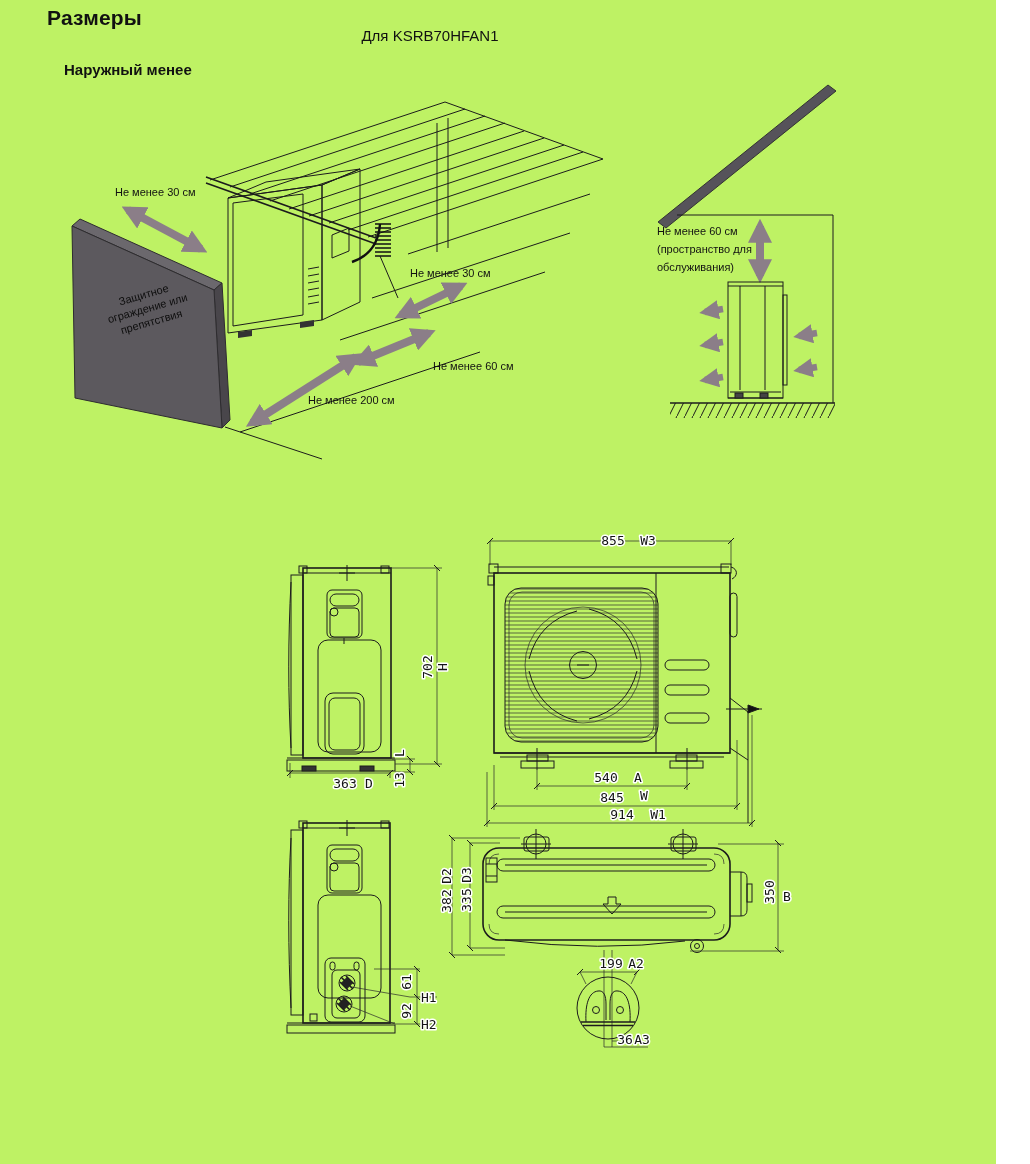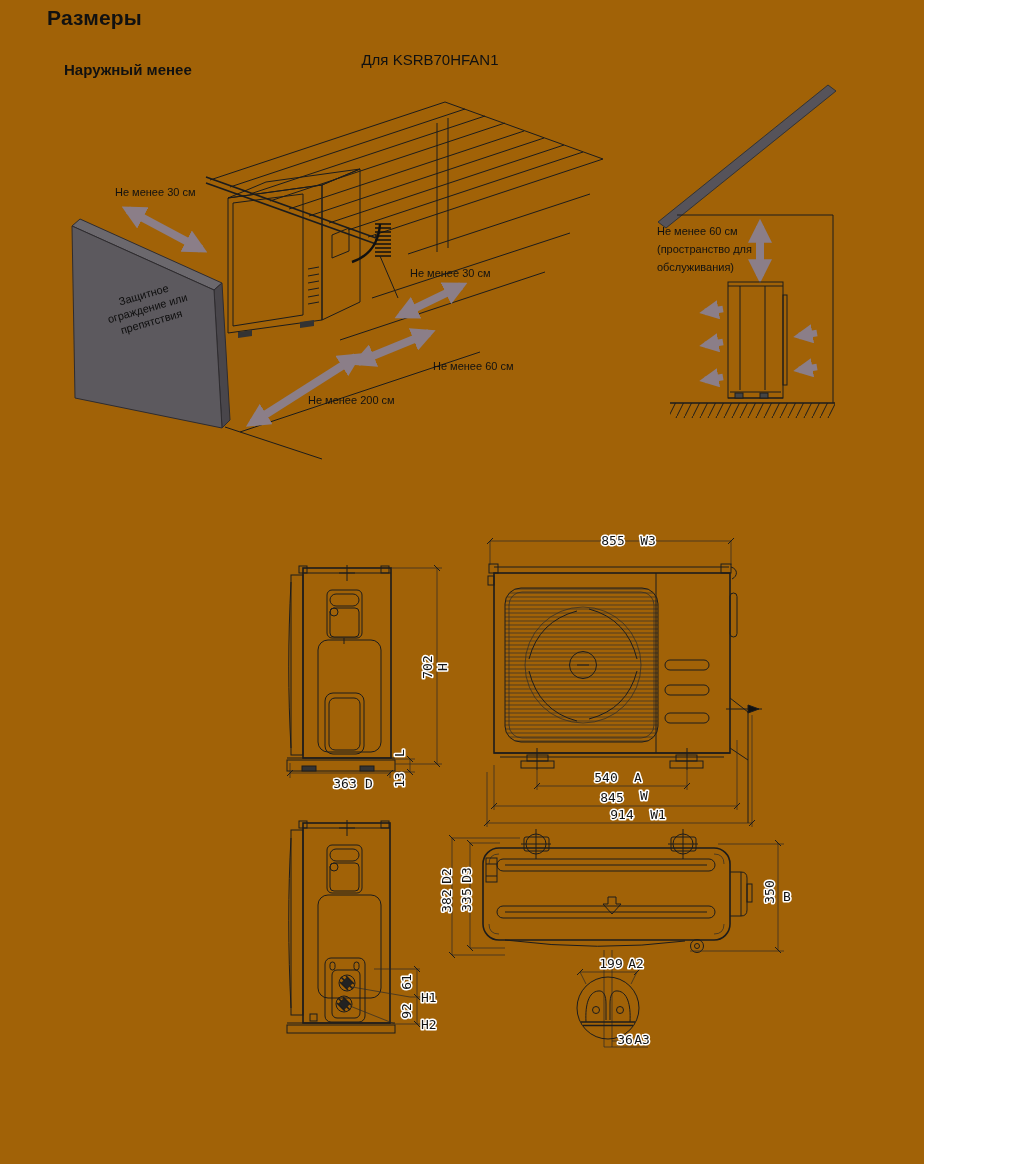--- a/index.html
+++ b/index.html
@@ -1,19 +1,19 @@
 <!DOCTYPE html>
 <html><head>
 <meta charset="utf-8">
 <style>
   html,body{margin:0;padding:0;background:#fff;}
-  .canvas{position:relative;width:924px;height:1164px;background:#a16207;overflow:hidden;
+  .canvas{position:relative;width:996px;height:1164px;background:#bef264;overflow:hidden;
           font-family:"Liberation Sans",sans-serif;color:#111;}
   .page-title{position:absolute;left:47px;top:6px;font-size:21px;font-weight:bold;letter-spacing:.2px;}
-  .model-line{position:absolute;left:0;top:27px;width:860px;text-align:center;font-size:15px;margin-top:24px;}
+  .model-line{position:absolute;left:0;top:27px;width:860px;text-align:center;font-size:15px;}
   .section-title{position:absolute;left:64px;top:61px;font-size:15px;font-weight:bold;}
   svg{position:absolute;overflow:visible;}
   .ln{stroke:#1c1c1c;stroke-width:1;fill:none;}
   .lnb{stroke:#1c1c1c;stroke-width:1.6;fill:none;}
   .thin{stroke:#2a2a2a;stroke-width:.7;fill:none;}
   .dim{font-family:"DejaVu Sans Mono",monospace;font-size:13px;fill:#141414;
        paint-order:stroke;stroke:#fff;stroke-width:3px;stroke-linejoin:round;}
   .rlab{font-family:"Liberation Sans",sans-serif;font-size:11px;fill:#111;}
   .wlab{font-family:"Liberation Sans",sans-serif;font-size:11px;fill:#0d0d0d;}
   .arrow{stroke:#8b7e88;fill:none;}

